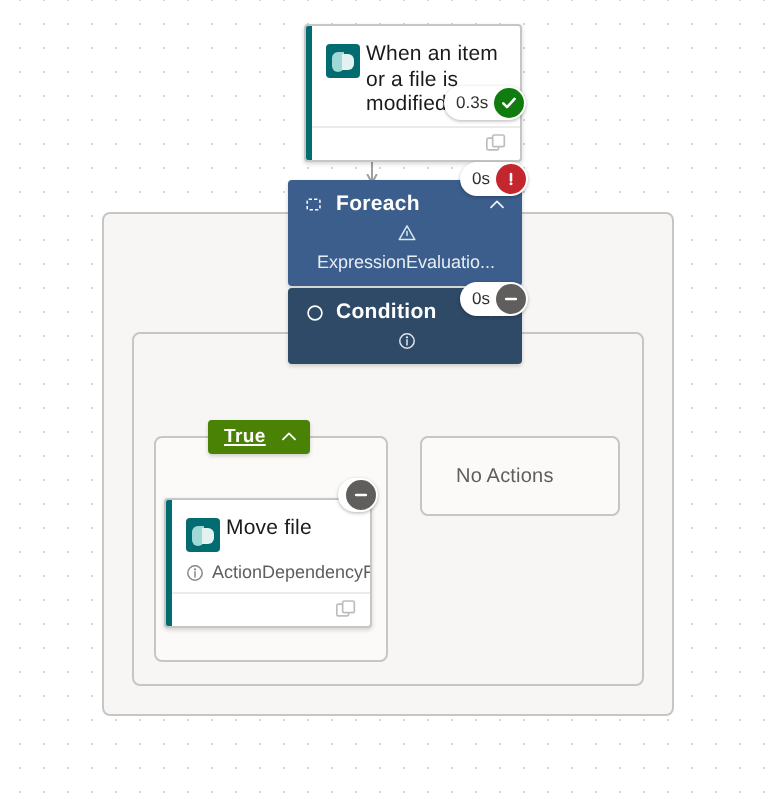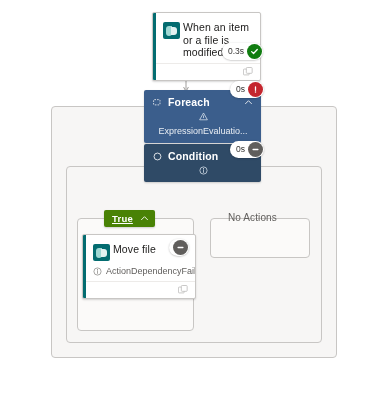--- a/index.html
+++ b/index.html
@@ -324,23 +324,23 @@
   <div class="pill true" style="left:104px; top:210px;">
     <span>True</span>
     <span>
       <svg class="glyph" width="9" height="9" viewBox="0 0 12 12">
         <path d="M2,7.6 L6,3.6 L10,7.6" fill="none" stroke="#ffffff" stroke-width="1.2" stroke-linecap="round" stroke-linejoin="round"></path>
       </svg>
     </span>
   </div>
 
 
-  <div class="no-actions" style="left:228px; top:212px;">No Actions</div>
-
-  <div class="node" style="left:82px; top:234px; width:114px;">
+  <div class="no-actions" style="left:228px; top:233px;">No Actions</div>
+
+  <div class="node" style="left:82px; top:249px; width:104px;">
     <div class="accent"></div>
     <div class="node-body">
       <span class="sp-icon"></span>
       <span class="node-title">Move file</span>
     </div>
     <div class="err-line">
       <span>
         <svg class="glyph" width="9" height="9" viewBox="0 0 12 12">
           <circle cx="6" cy="6" r="4.8" fill="none" stroke="#8a8886" stroke-width="1"></circle>
           <line x1="6" y1="5.2" x2="6" y2="8.6" stroke="#8a8886" stroke-width="1" stroke-linecap="round"></line>

